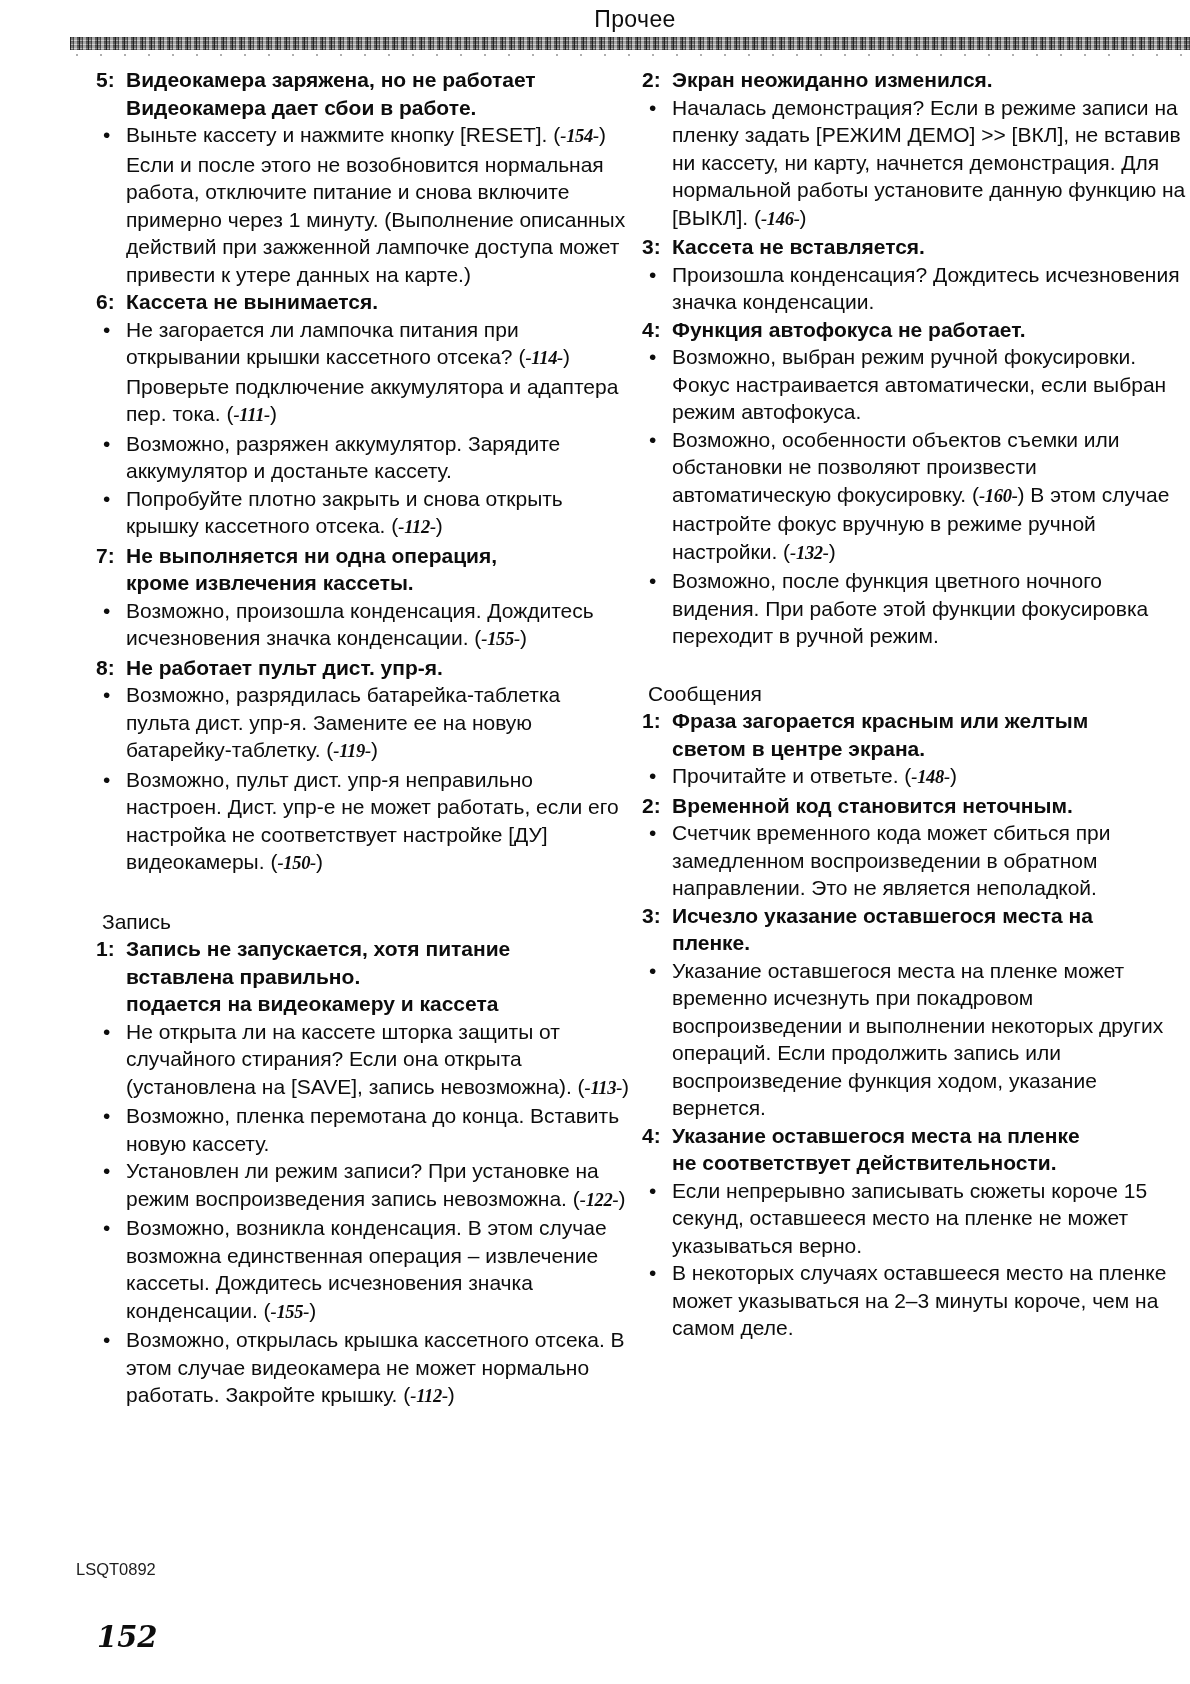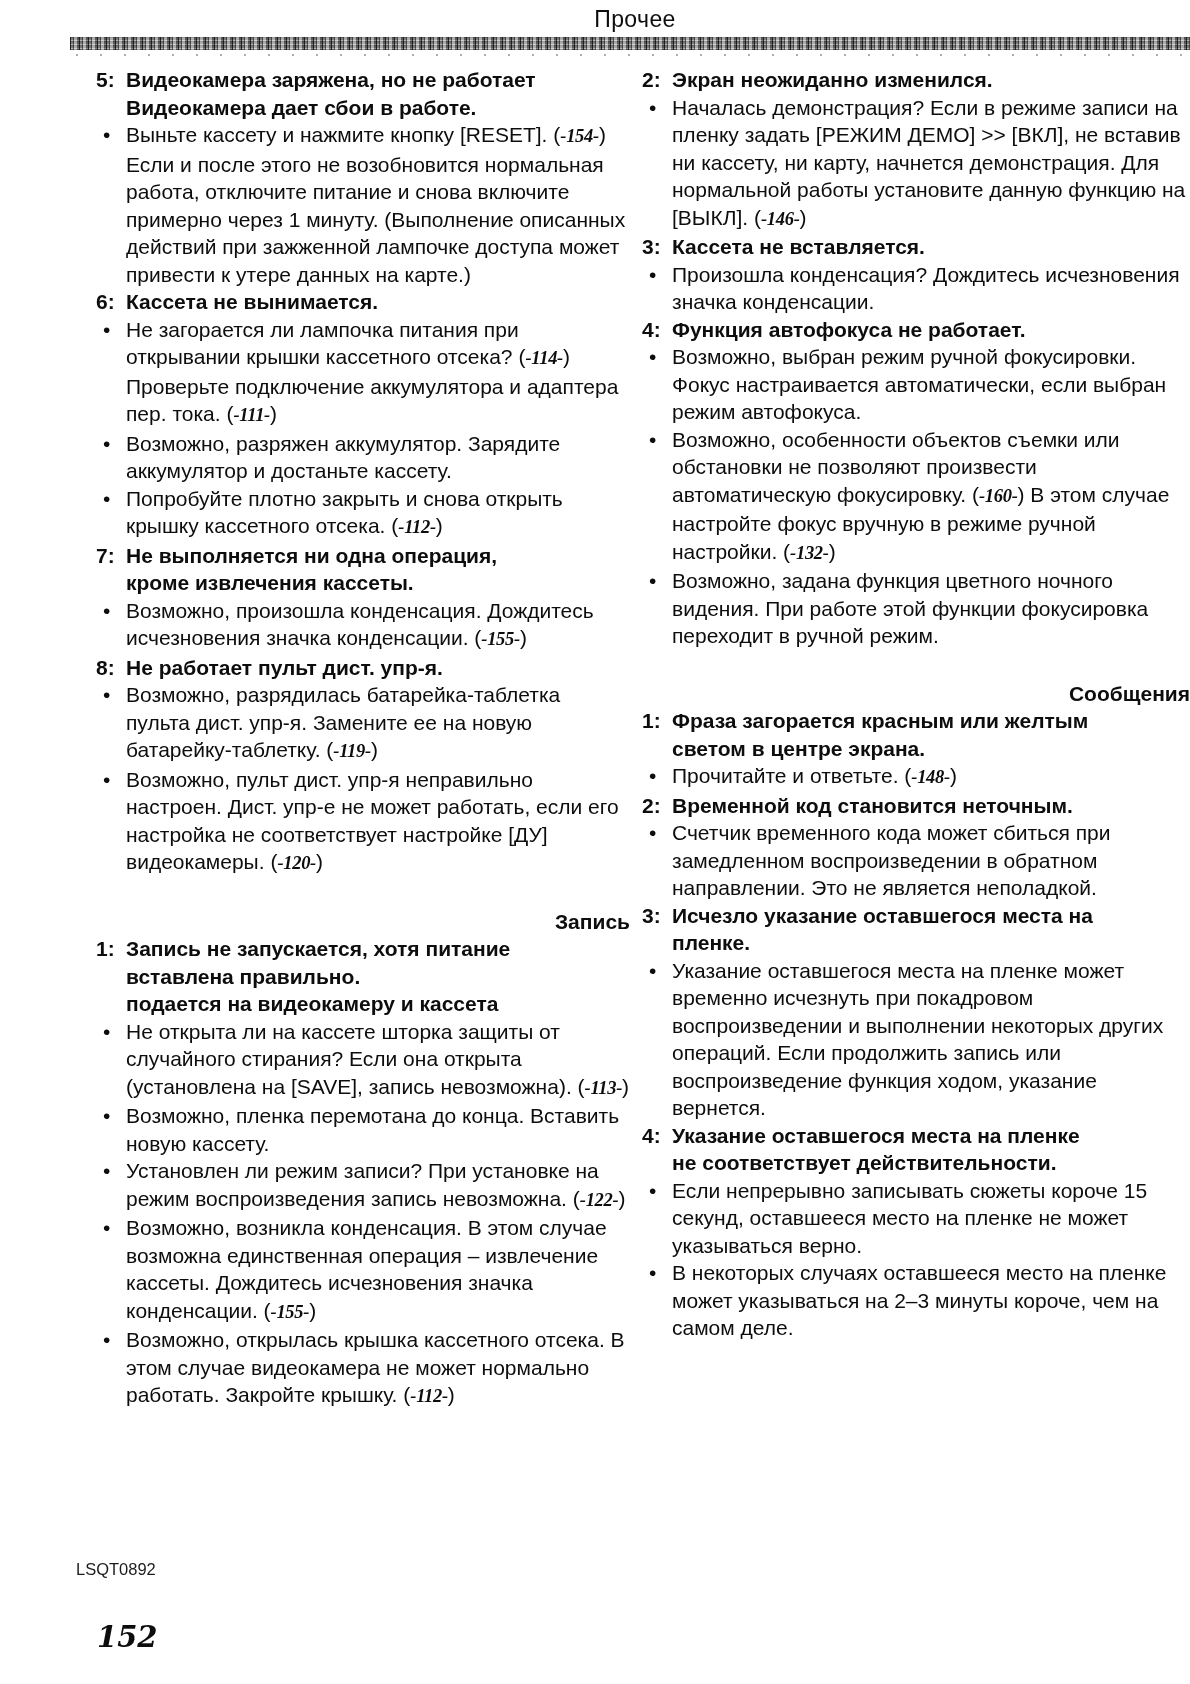--- a/index.html
+++ b/index.html
@@ -42,21 +42,21 @@
     font-size:21px;line-height:27.5px;
   }
   .col-left{left:56px;width:534px;}
   .col-right{left:602px;width:548px;}
   .h-row{display:flex;font-weight:bold;}
   .h-num{flex:0 0 30px;}
   .h-text{flex:1;}
   .bullet{display:flex;}
   .dot{flex:0 0 30px;padding-left:7px;box-sizing:border-box;}
   .b-text{flex:1;}
-  .subheader{font-weight:bold;margin-top:30px;padding-left:6px;text-align:right;}
+  .subheader{font-weight:normal;margin-top:30px;padding-left:6px;}
   .ref{
     font-family:Liberation Serif, serif;
     font-style:italic;font-weight:bold;
     font-size:18.5px;letter-spacing:-.3px;
     white-space:nowrap;
   }
   .page-num{
     position:absolute;left:57px;top:1620px;
     font-family:"DejaVu Serif", serif;
     font-weight:bold;font-style:italic;
@@ -125,21 +125,21 @@
         <div class="h-row">
           <span class="h-num">8:</span>
           <span class="h-text">Не работает пульт дист. упр-я.</span>
         </div>
         <div class="bullet">
           <span class="dot">•</span>
           <span class="b-text">Возможно, разрядилась батарейка-таблетка пульта дист. упр-я. Замените ее на новую батарейку-таблетку. (<span class="ref">-119-</span>)</span>
         </div>
         <div class="bullet">
           <span class="dot">•</span>
-          <span class="b-text">Возможно, пульт дист. упр-я неправильно настроен. Дист. упр-е не может работать, если его настройка не соответствует настройке [ДУ] видеокамеры. (<span class="ref">-120-</span>)</span>
+          <span class="b-text">Возможно, пульт дист. упр-я неправильно настроен. Дист. упр-е не может работать, если его настройка не соответствует настройке [ДУ] видеокамеры. (<span class="ref">-150-</span>)</span>
         </div>
       </div>
       <div class="subheader">Запись</div>
       <div class="section">
         <div class="h-row">
           <span class="h-num">1:</span>
           <span class="h-text">Запись не запускается, хотя питание</span>
         </div>
         <div class="h-row">
           <span class="h-num"></span>
@@ -200,21 +200,21 @@
         <div class="bullet">
           <span class="dot">•</span>
           <span class="b-text">Возможно, выбран режим ручной фокусировки. Фокус настраивается автоматически, если выбран режим автофокуса.</span>
         </div>
         <div class="bullet">
           <span class="dot">•</span>
           <span class="b-text">Возможно, особенности объектов съемки или обстановки не позволяют произвести автоматическую фокусировку. (<span class="ref">-160-</span>) В этом случае настройте фокус вручную в режиме ручной настройки. (<span class="ref">-132-</span>)</span>
         </div>
         <div class="bullet">
           <span class="dot">•</span>
-          <span class="b-text">Возможно, задана функция цветного ночного видения. При работе этой функции фокусировка переходит в ручной режим.</span>
+          <span class="b-text">Возможно, после функция цветного ночного видения. При работе этой функции фокусировка переходит в ручной режим.</span>
         </div>
       </div>
       <div class="subheader">Сообщения</div>
       <div class="section">
         <div class="h-row">
           <span class="h-num">1:</span>
           <span class="h-text">Фраза загорается красным или желтым</span>
         </div>
         <div class="h-row">
           <span class="h-num"></span>

